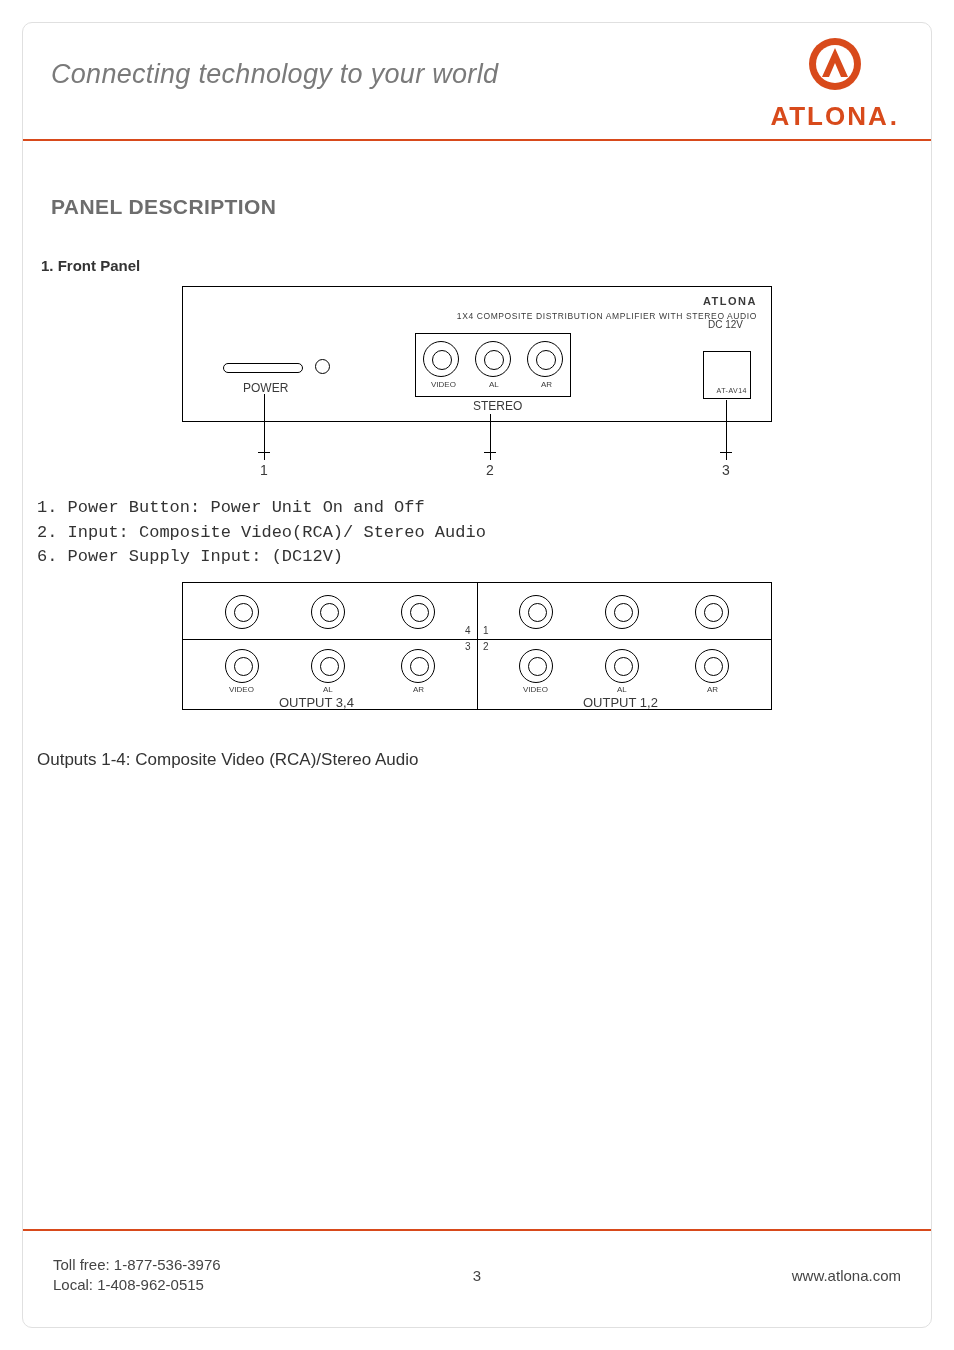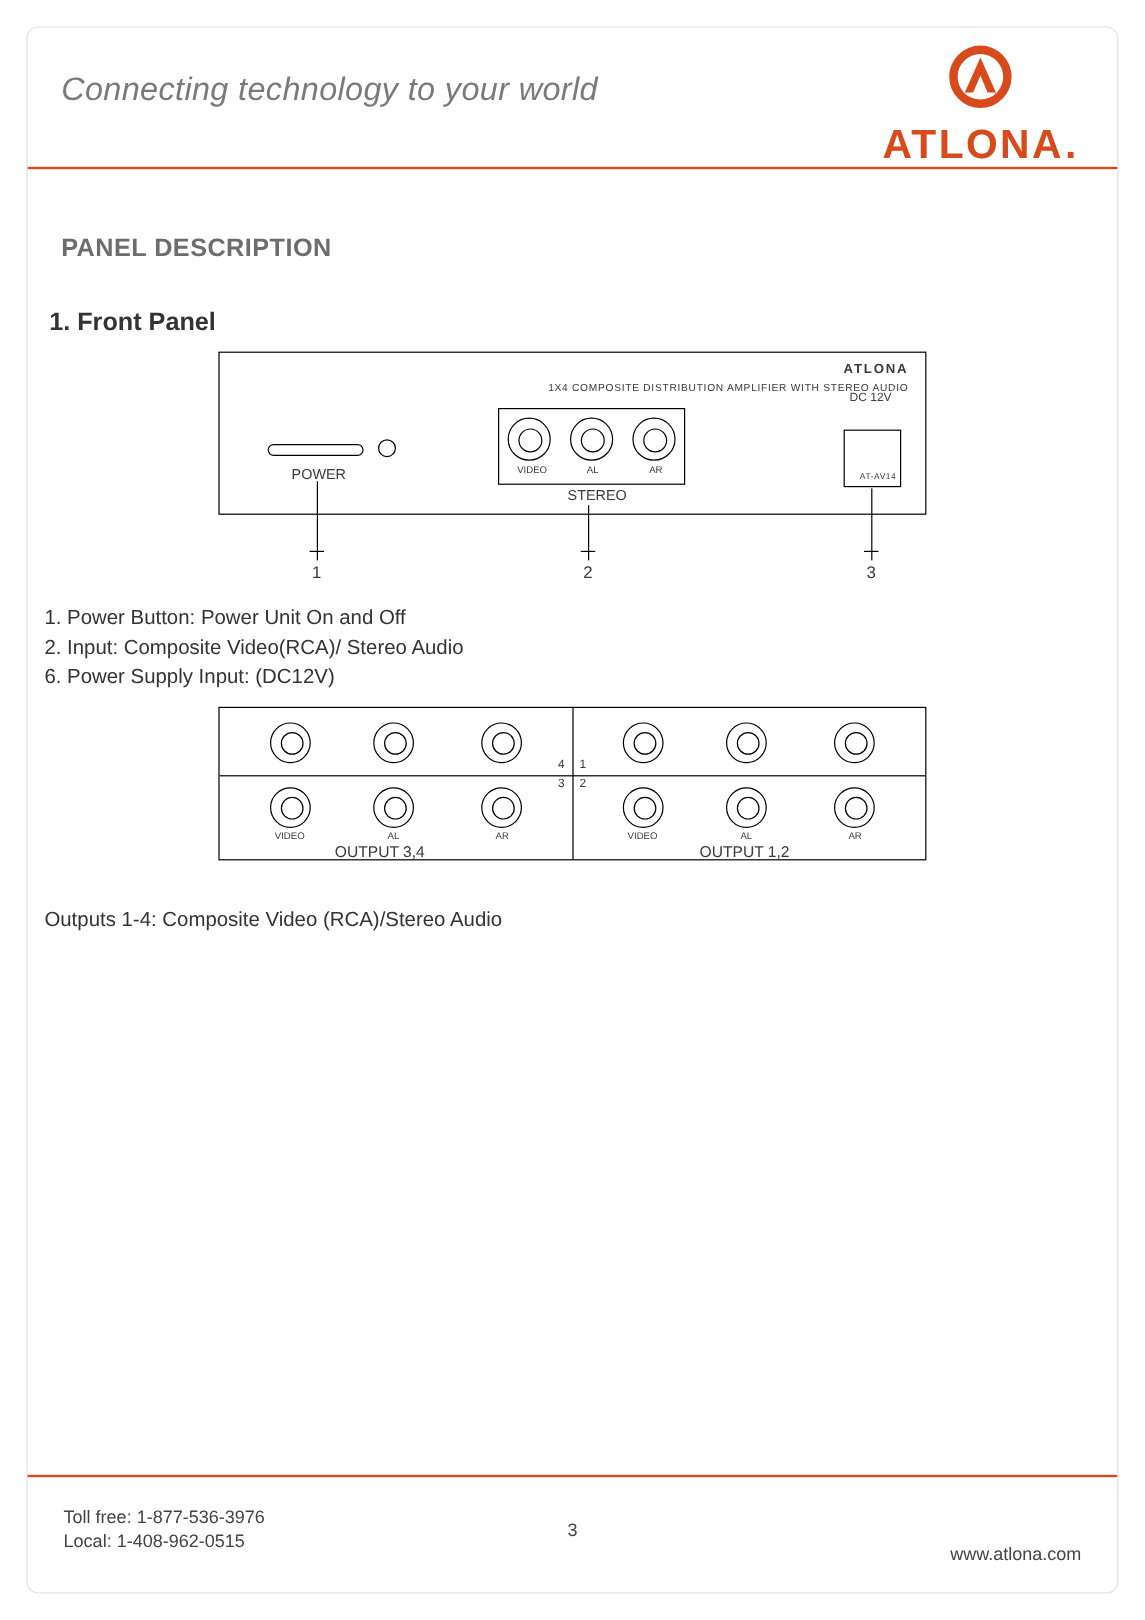--- a/index.html
+++ b/index.html
@@ -36,50 +36,51 @@
       position: absolute;
       right: 32px; top: 14px;
       text-align: center;
     }
     .logo-circle {
       width: 54px; height: 54px;
       margin: 0 auto 6px;
     }
     .logo-word {
       font-family: Arial, sans-serif;
-      font-size: 34px;
+      font-size: 26px;
       letter-spacing: 2px;
       color: #d84a1b;
       font-weight: 700;
     }
     .logo-word .dot { margin-left:1px; }
     .hr-top {
       position: absolute;
       left: 0; right: 0; top: 116px;
       height: 2px; background: #d84a1b;
     }
     
     .section-title {
       margin: 56px 0 0 28px;
       font-size: 21px;
       font-weight: 700;
       color: #6d6d6d;
       letter-spacing: 0.4px;
     }
     .subhead {
       margin: 38px 0 0 18px;
-      font-size: 21px;
+      font-size: 15px;
       font-weight: 700;
       color: #333;
     }
     .body-text {
       margin: 14px 0 0 14px;
       font-size: 17px;
       line-height: 1.45;
       color: #333;
+      font-family: Liberation Mono, monospace;
     }
     
     .diagram {
       margin: 12px auto 0;
       width: 590px;
       position: relative;
     }
     .panel {
       border: 1px solid #000;
       position: relative;
@@ -165,21 +166,21 @@
       position:absolute; left:0; right:0; bottom:96px;
       height:2px; background:#d84a1b;
     }
     .footer{
       position:absolute; left:0; right:0; bottom:0; height:96px;
       padding:22px 30px 0 30px;
       font-size:15px; color:#444;
     }
     .footer .left{ position:absolute; left:30px; top:24px; line-height:1.35;}
     .footer .center{ position:absolute; left:50%; top:36px; transform:translateX(-50%);}
-    .footer .right{ position:absolute; right:30px; top:36px;margin-top:20px;}
+    .footer .right{ position:absolute; right:30px; top:36px;}
   </style>
 </head>
 <body>
 
 <div class="page">
 
   <div class="header">
     <div class="tagline">Connecting technology to your world</div>
     <div class="logo-wrap">
       <svg class="logo-circle" viewBox="0 0 54 54">

